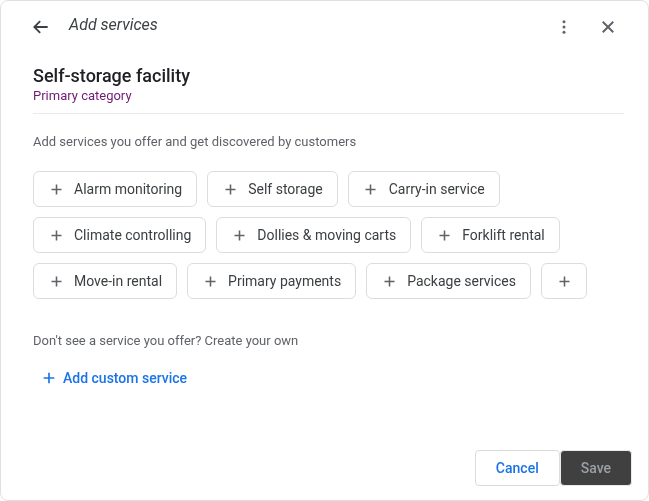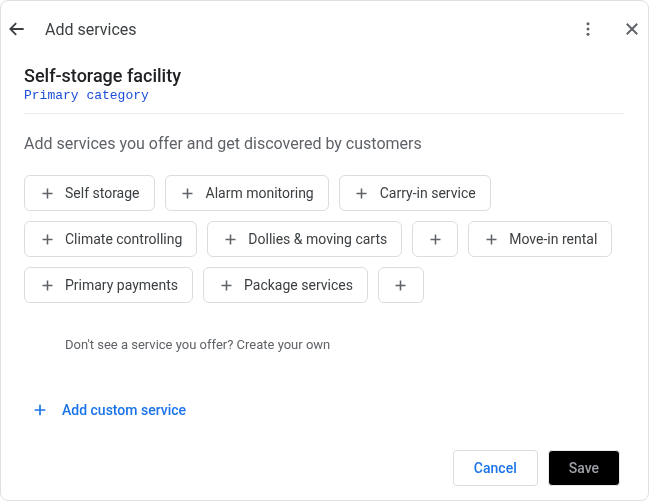--- a/index.html
+++ b/index.html
@@ -12,23 +12,24 @@
       background: #fff;
       width: 649px;
       height: 501px;
       overflow: hidden;
       border: 1px solid #e0e0e0;
       border-radius: 8px;
       position: relative;
     }
     .header {
       display: flex;
-      align-items: center;
-      padding: 14px 4px;
+      align-items: flex-start;
+      padding: 14px 28px;
       height: 56px;
+      font-style: italic;
     }
     .back-btn {
       width: 24px;
       height: 24px;
       display: flex;
       align-items: center;
       justify-content: center;
       cursor: pointer;
       color: #3c4043;
     }
@@ -46,41 +47,40 @@
     .icon-btn {
       width: 24px;
       height: 24px;
       display: flex;
       align-items: center;
       justify-content: center;
       cursor: pointer;
       color: #5f6368;
     }
     .content {
-      padding: 8px 24px 0 23px;
+      padding: 8px 24px 0 32px;
     }
     .category-title {
       font-size: 18px;
       font-weight: 500;
       color: #202124;
       margin-bottom: 2px;
     }
     .category-subtitle {
       font-size: 13px;
-      color: #1d4ed8;
+      color: #701a75;
       margin-bottom: 10px;
-      font-family: Liberation Mono, monospace;
     }
     .divider {
       border: none;
       border-top: 1px solid #e8eaed;
       margin-bottom: 20px;
     }
     .instruction {
-      font-size: 16px;
+      font-size: 13px;
       color: #5f6368;
       margin-bottom: 22px;
     }
     .chips {
       display: flex;
       flex-wrap: wrap;
       gap: 10px 10px;
       margin-bottom: 34px;
     }
     .chip {
@@ -101,67 +101,64 @@
       width: 16px;
       height: 16px;
       display: inline-flex;
       align-items: center;
       justify-content: center;
     }
     .custom-prompt {
       font-size: 13px;
       color: #5f6368;
       margin-bottom: 18px;
-      margin-left: 41px;
     }
     .add-custom {
       display: inline-flex;
       align-items: center;
-      gap: 14px;
+      gap: 6px;
       color: #1a73e8;
       font-size: 14px;
       font-weight: 500;
       cursor: pointer;
       padding: 4px 8px;
-      margin-top: 28px;
     }
     .add-custom .plus {
       color: #1a73e8;
       width: 16px;
       height: 16px;
       display: inline-flex;
       align-items: center;
       justify-content: center;
     }
     .footer {
       position: absolute;
       bottom: 14px;
-      right: 28px;
-      display: flex;
-      gap: 10px;
+      right: 16px;
+      display: flex;
       justify-content: space-between;
     }
     .btn {
       height: 36px;
       padding: 0 20px;
       border-radius: 4px;
       font-size: 14px;
       font-weight: 500;
       cursor: pointer;
       display: inline-flex;
       align-items: center;
       justify-content: center;
     }
     .btn-cancel {
       background: #fff;
       border: 1px solid #dadce0;
       color: #1a73e8;
     }
     .btn-save {
-      background: #000000;
+      background: #404040;
       border: 1px solid #e8eaed;
       color: #9aa0a6;
       cursor: default;
     }
   </style>
 </head>
 <body>
 
 <div class="header">
   <div class="back-btn">
@@ -195,38 +192,38 @@
   <div class="instruction">Add services you offer and get discovered by customers</div>
 
   <div class="chips" id="chips-container">
       <div class="chip">
         <span class="plus">
           <svg width="15" height="15" viewBox="0 0 24 24" fill="none" stroke="currentColor" stroke-width="2.5">
             <line x1="12" y1="4" x2="12" y2="20"></line>
             <line x1="4" y1="12" x2="20" y2="12"></line>
           </svg>
         </span>
+        <span>Alarm monitoring</span>
+      </div>
+      <div class="chip">
+        <span class="plus">
+          <svg width="15" height="15" viewBox="0 0 24 24" fill="none" stroke="currentColor" stroke-width="2.5">
+            <line x1="12" y1="4" x2="12" y2="20"></line>
+            <line x1="4" y1="12" x2="20" y2="12"></line>
+          </svg>
+        </span>
         <span>Self storage</span>
       </div>
       <div class="chip">
         <span class="plus">
           <svg width="15" height="15" viewBox="0 0 24 24" fill="none" stroke="currentColor" stroke-width="2.5">
             <line x1="12" y1="4" x2="12" y2="20"></line>
             <line x1="4" y1="12" x2="20" y2="12"></line>
           </svg>
         </span>
-        <span>Alarm monitoring</span>
-      </div>
-      <div class="chip">
-        <span class="plus">
-          <svg width="15" height="15" viewBox="0 0 24 24" fill="none" stroke="currentColor" stroke-width="2.5">
-            <line x1="12" y1="4" x2="12" y2="20"></line>
-            <line x1="4" y1="12" x2="20" y2="12"></line>
-          </svg>
-        </span>
         <span>Carry-in service</span>
       </div>
       <div class="chip">
         <span class="plus">
           <svg width="15" height="15" viewBox="0 0 24 24" fill="none" stroke="currentColor" stroke-width="2.5">
             <line x1="12" y1="4" x2="12" y2="20"></line>
             <line x1="4" y1="12" x2="20" y2="12"></line>
           </svg>
         </span>
         <span>Climate controlling</span>
@@ -240,20 +237,21 @@
         </span>
         <span>Dollies &amp; moving carts</span>
       </div>
       <div class="chip">
         <span class="plus">
           <svg width="15" height="15" viewBox="0 0 24 24" fill="none" stroke="currentColor" stroke-width="2.5">
             <line x1="12" y1="4" x2="12" y2="20"></line>
             <line x1="4" y1="12" x2="20" y2="12"></line>
           </svg>
         </span>
+        <span>Forklift rental</span>
       </div>
       <div class="chip">
         <span class="plus">
           <svg width="15" height="15" viewBox="0 0 24 24" fill="none" stroke="currentColor" stroke-width="2.5">
             <line x1="12" y1="4" x2="12" y2="20"></line>
             <line x1="4" y1="12" x2="20" y2="12"></line>
           </svg>
         </span>
         <span>Move-in rental</span>
       </div>

